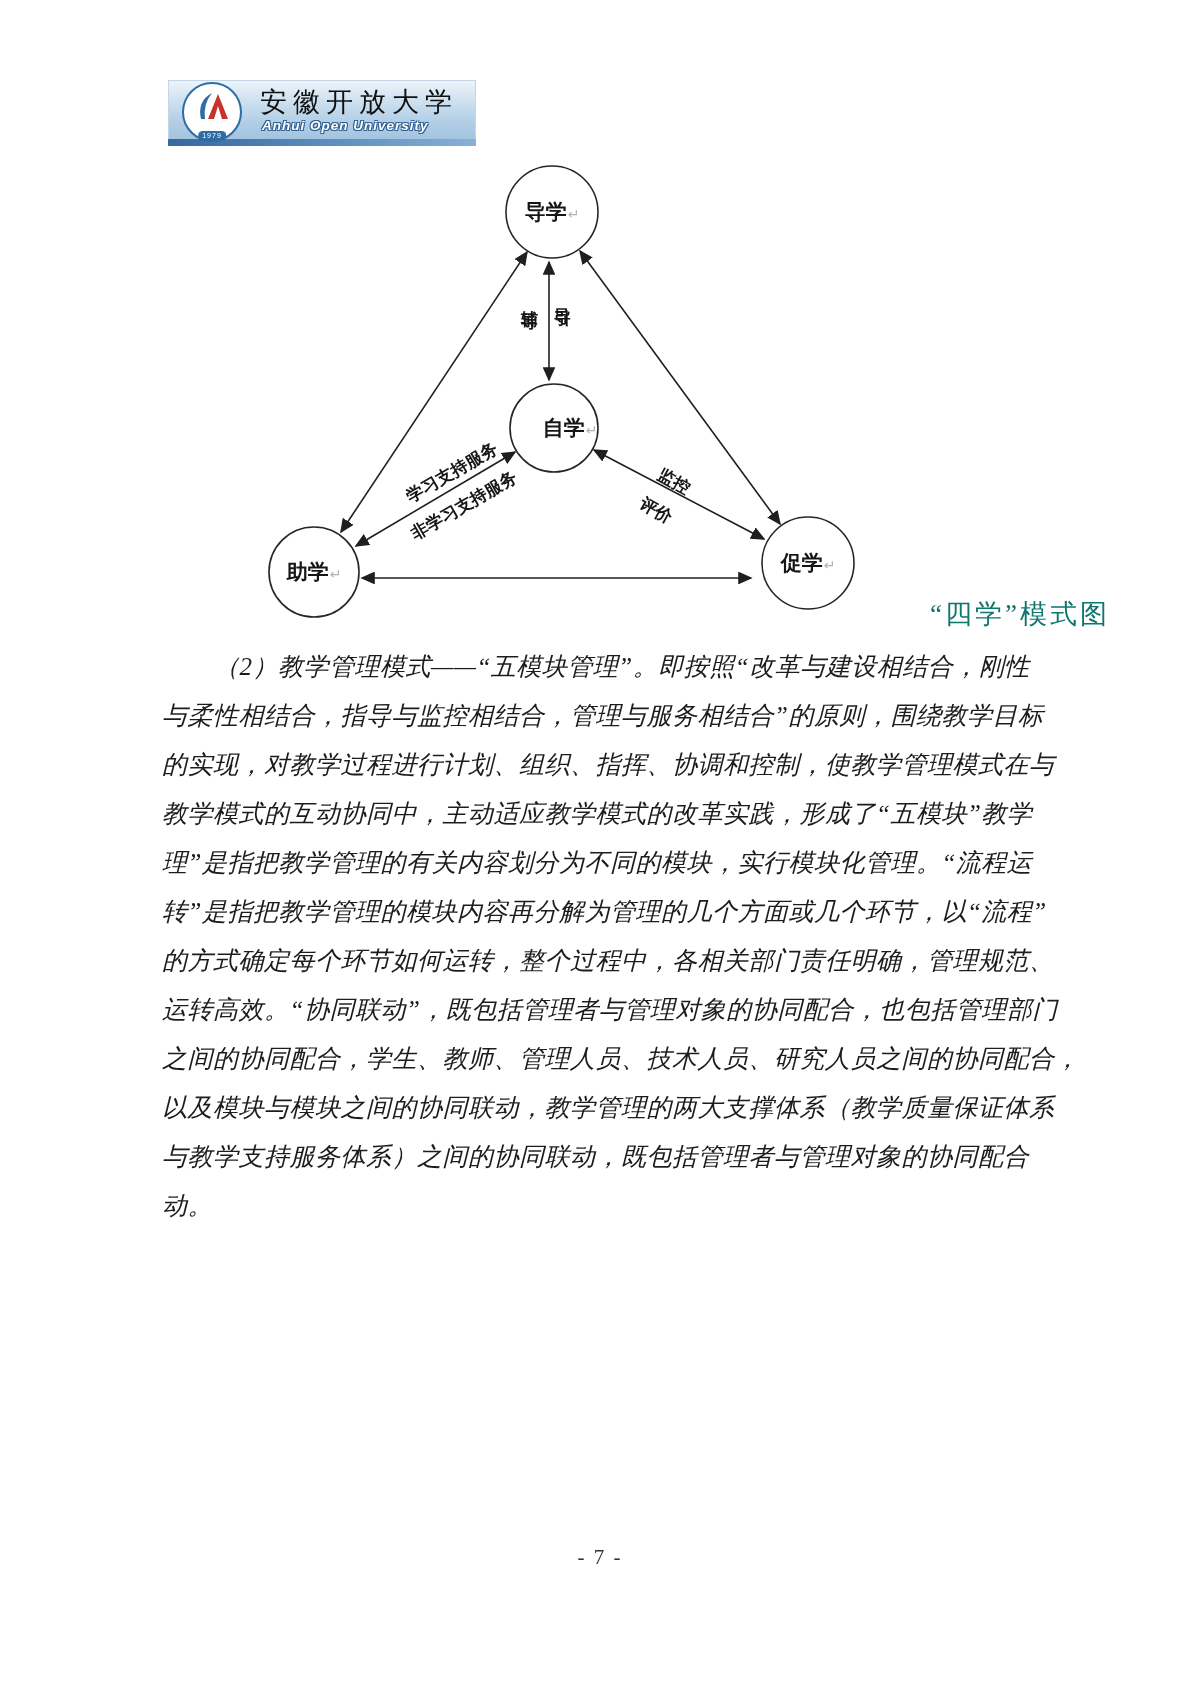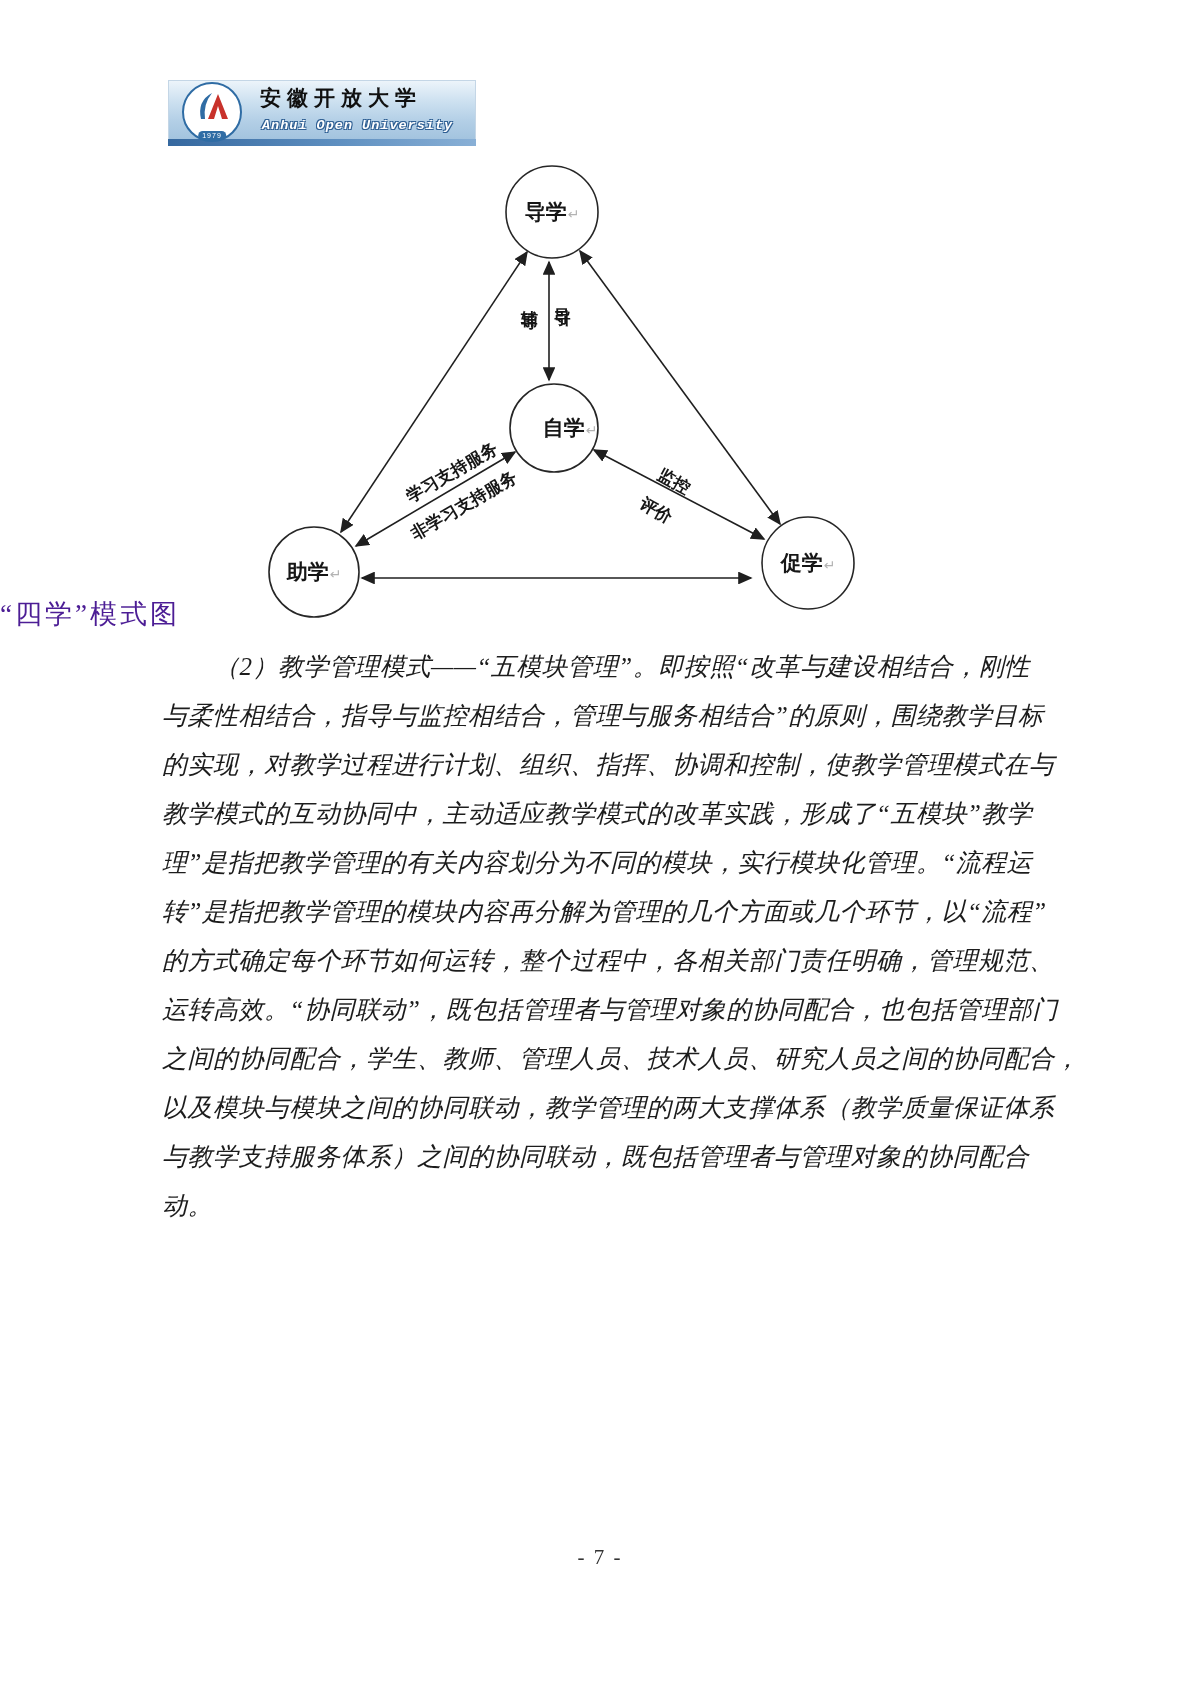--- a/index.html
+++ b/index.html
@@ -29,26 +29,26 @@
   }
   .emblem svg{position:absolute;left:7px;top:5px;}
   .emblem-year{
     position:absolute;left:50%;bottom:0;transform:translateX(-50%);
     background:#2f6ca4;color:#ffffff;font-family:Liberation Sans, sans-serif;
     font-size:7px;line-height:9px;padding:0 4px;border-radius:5px;letter-spacing:1px;
   }
   .banner-title-cn{
     position:absolute;left:92px;top:4px;width:210px;
     font-family:"DejaVu Serif","Liberation Serif",serif;
-    font-weight:700;font-size:21px;letter-spacing:6px;color:#101010;
+    font-weight:400;font-size:27px;letter-spacing:6px;color:#101010;
     white-space:nowrap;
   }
   .banner-title-en{
     position:absolute;left:94px;top:38px;width:210px;
-    font-family:Liberation Mono, monospace;
+    font-family:Liberation Sans, sans-serif;
     font-style:italic;font-weight:700;font-size:13.5px;letter-spacing:1px;color:#ffffff;
     text-shadow:1px 1px 0 #2f5f93,-1px 1px 0 #2f5f93,1px -1px 0 #2f5f93,-1px -1px 0 #2f5f93;
     white-space:nowrap;
   }
 
   
   .diagram{position:absolute;left:0;top:0;width:1064px;height:700px;}
   .diagram svg{position:absolute;left:0;top:0;}
   .node-label{
     position:absolute;transform:translate(-50%,-50%);
@@ -59,22 +59,22 @@
   .edge-label{
     position:absolute;transform-origin:center;
     font-family:"DejaVu Sans","Liberation Sans",sans-serif;
     font-weight:700;font-size:17px;color:#161616;white-space:nowrap;text-align:center;
   }
   .edge-vert{
     writing-mode:vertical-rl;text-orientation:upright;
     letter-spacing:3px;line-height:1;
   }
   .caption{
-    position:absolute;left:0;top:596px;width:1110px;text-align:left;
-    font-size:27px;color:#4c1d95;letter-spacing:3px;
+    position:absolute;left:0;top:596px;width:1110px;text-align:right;
+    font-size:27px;color:#0f766e;letter-spacing:3px;
   }
 
   
   .body-text{position:absolute;left:162px;top:642px;width:882px;}
   .line{
     height:49px;line-height:49px;font-size:25px;letter-spacing:0.5px;
     white-space:nowrap;color:#1c1c1c;font-style:italic;
   }
   .line.first{text-indent:52px;}
 

